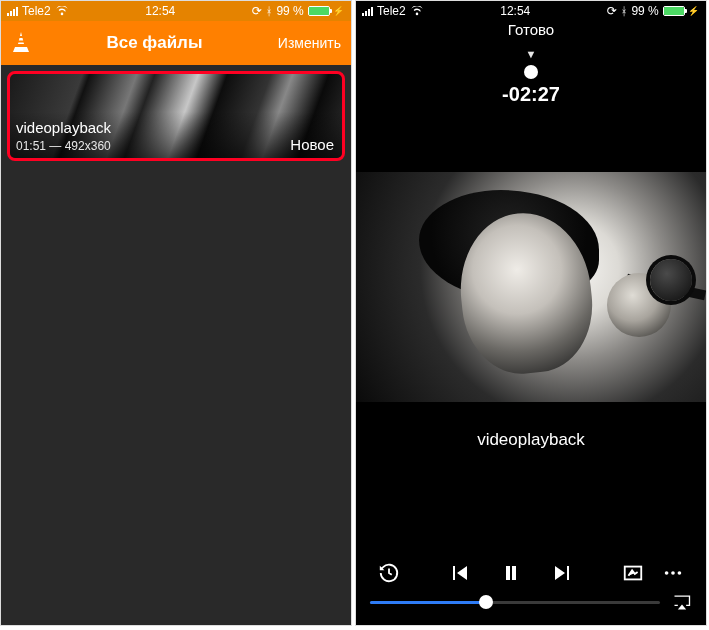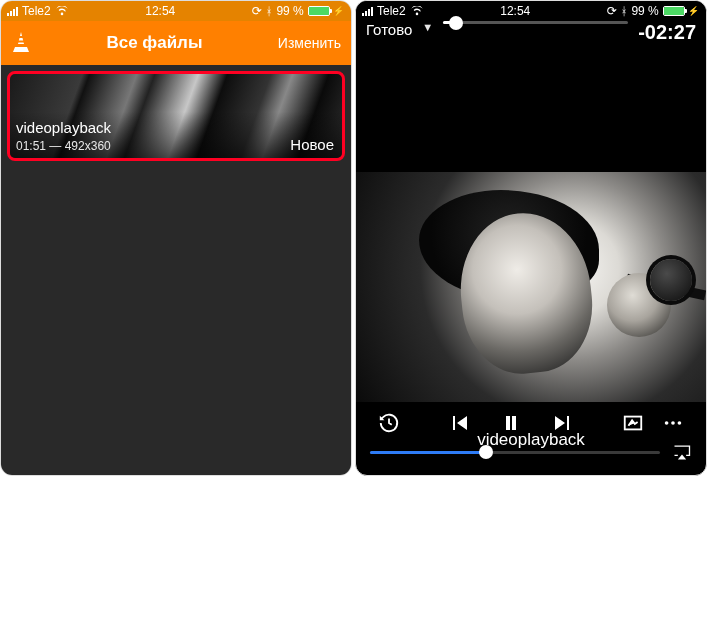--- a/index.html
+++ b/index.html
@@ -5,24 +5,24 @@
   * { margin: 0; padding: 0; box-sizing: border-box; }
   body {
     font-family: -apple-system, "Helvetica Neue", Arial, sans-serif;
     background: #fff;
     width: 709px;
     height: 630px;
     display: flex;
   }
   .phone {
     width: 352px;
-    height: 476px;
+    height: 626px;
     position: relative;
     overflow: hidden;
-    border-radius: 12px;
+    border-radius: 0;
     border: 1px solid #ddd;
   }
   .phone-left { margin-right: 3px; }
   .phone-right { background: #000; }
 
   
   .status-bar {
     height: 20px;
     display: flex;
     align-items: center;
@@ -82,24 +82,25 @@
     background: linear-gradient(to top, rgba(0,0,0,.65) 0%, rgba(0,0,0,0) 55%);
   }
   .video-item .name { position:absolute; left:6px; bottom:22px; color:#fff; font-size:15px; }
   .video-item .meta { position:absolute; left:6px; bottom:5px; color:#e7e7e7; font-size:12px; }
   .video-item .newtag { position:absolute; right:8px; bottom:5px; color:#fff; font-size:15px; }
 
   
   .player-top {
     height: 36px;
     display: flex;
-    align-items: flex-start;
+    align-items: center;
     padding: 0 10px;
     gap: 10px;
     color: #fff;
+    flex-direction: column;
   }
   .done { font-size: 15px; }
   .chev { font-size: 11px; opacity:.9; }
   .top-scrub { flex:1; display:flex; align-items:center; }
   .top-track {
     flex:1; height:3px; background:#555; position:relative; border-radius:2px;
   }
   .top-prog { position:absolute; left:0; top:0; height:100%; width:7%; background:#fff; border-radius:2px;}
   .top-thumb {
     position:absolute; top:50%; left:7%; transform:translate(-50%,-50%);

